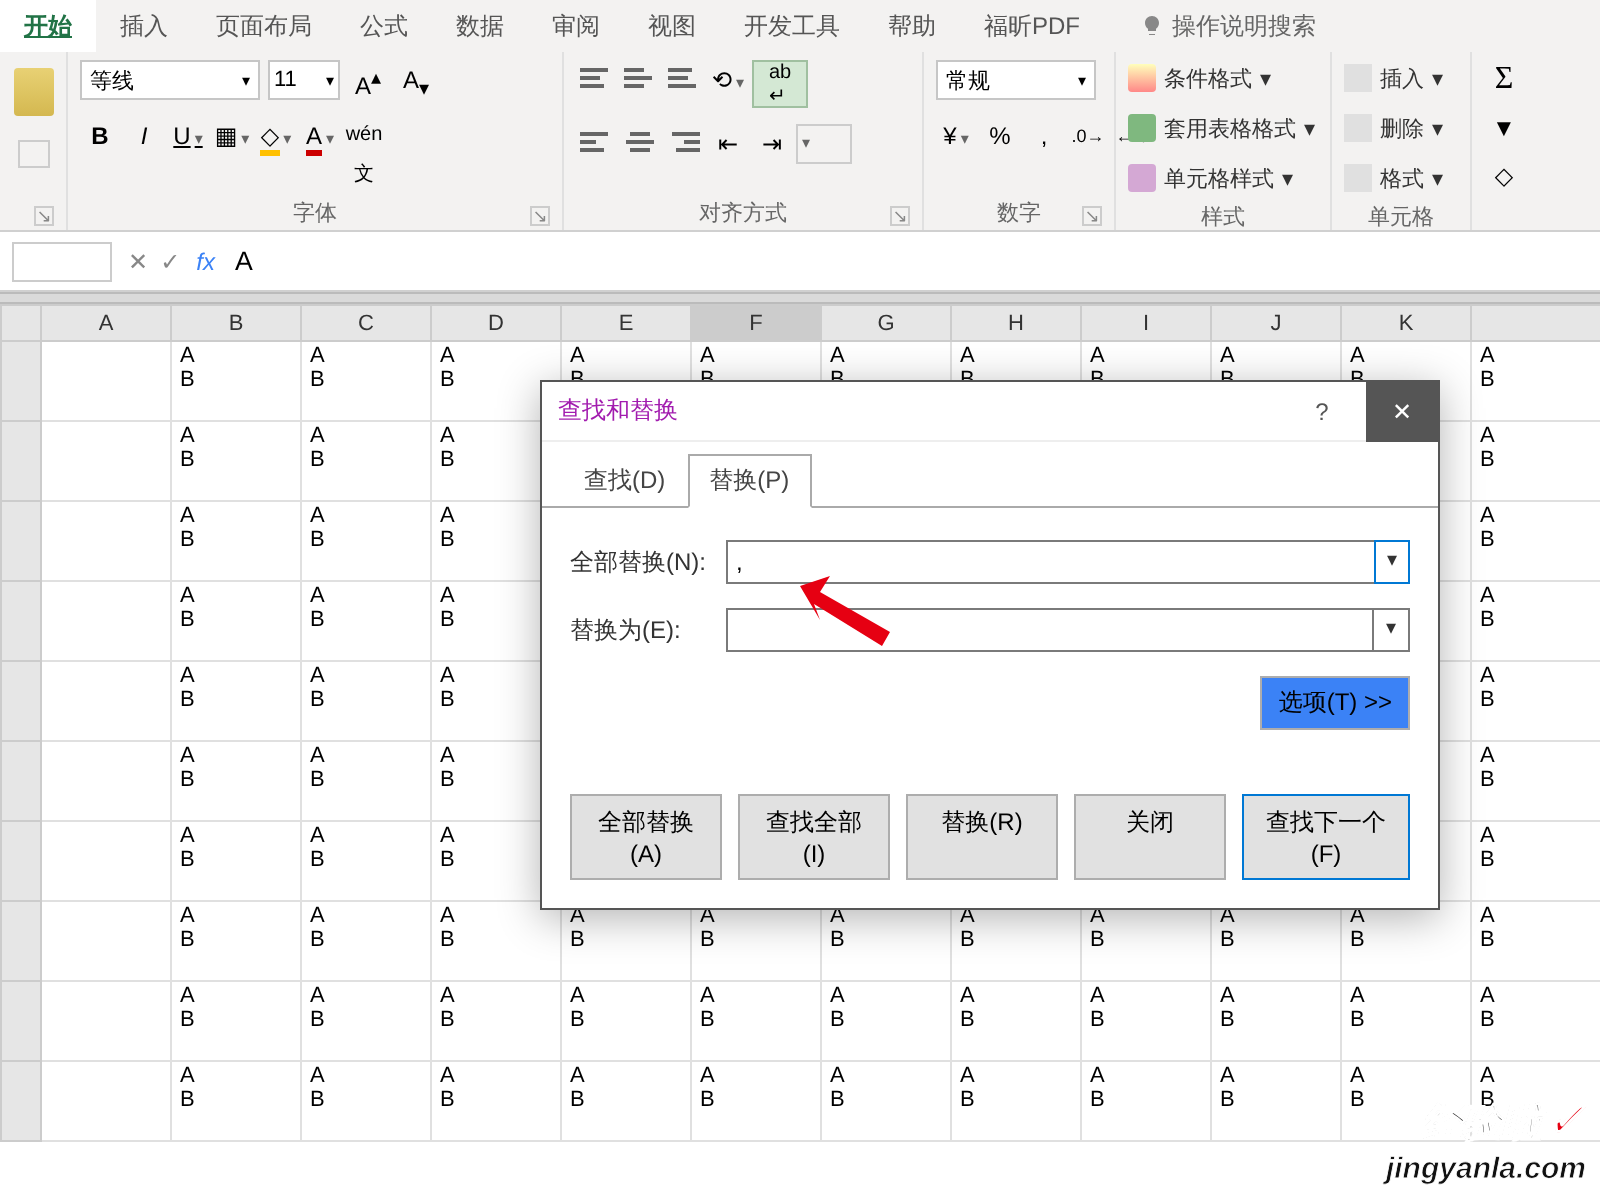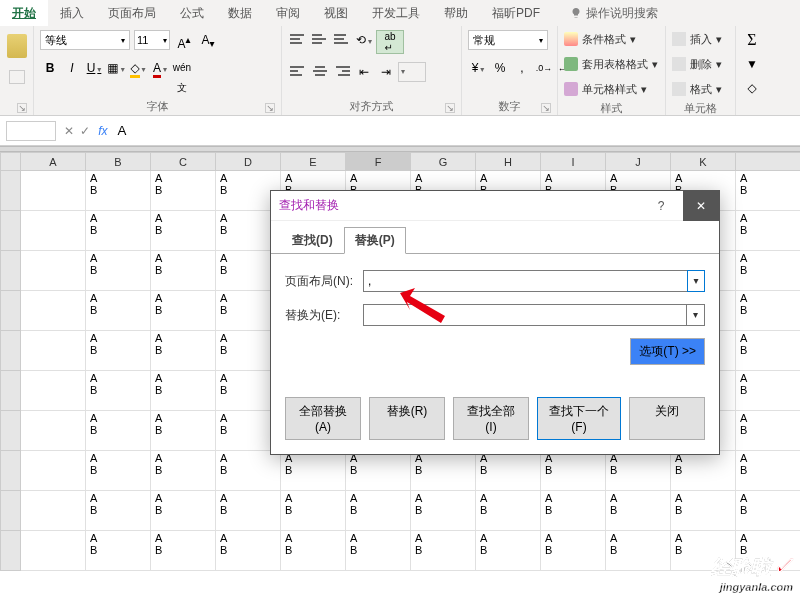--- a/index.html
+++ b/index.html
@@ -64,21 +64,21 @@
 table.grid td.tall { height: 40px; }
 .selected-cell { outline: 2px solid #217346; outline-offset: -1px; position: relative; }
 .selected-cell::after { content:""; position:absolute; right:-3px; bottom:-3px; width:6px; height:6px; background:#217346; }
 
 
 .dialog { position: absolute; left: 270px; top: 190px; width: 450px; background: #fff; border: 1px solid #555; box-shadow: 0 4px 20px rgba(0,0,0,0.3); font-size:12px; }
 .dlg-title { background: #fff; height: 30px; display:flex; align-items:center; padding: 0 8px; border-bottom:1px solid #eee; position:relative; }
 .dlg-title .t { flex:1; color:#a21caf; }
 .dlg-help { position:absolute; right:40px; top:0; width:36px; height:30px; text-align:center; line-height:30px; color:#555; }
 .dlg-close { position:absolute; right:0; top:0; width:36px; height:30px; background:#555; color:#fff; text-align:center; line-height:30px; }
-.dlg-tabs { display:flex; padding: 6px 10px 0 10px; font-weight: bold; }
+.dlg-tabs { display:flex; padding: 6px 10px 0 10px; }
 .dlg-tab { padding: 4px 10px; border: 1px solid transparent; color:#444; }
 .dlg-tab.active { border:1px solid #aaa; border-bottom:1px solid #fff; background:#fff;text-align:right; }
 .dlg-body { padding: 16px 14px; border-top: 1px solid #aaa; margin-top:-1px; }
 .dlg-row { display:flex; align-items:center; gap: 8px; margin-bottom: 12px; }
 .dlg-row label { width: 70px; text-align:left; color:#333; }
 .dlg-combo { flex:1; height: 22px; border: 1px solid #7a7a7a; display:flex; }
 .dlg-combo input { flex:1; border:none; padding: 2px 4px; font-size:12px; }
 .dlg-combo .dd-btn { width: 18px; background:#fff; border-left:1px solid #7a7a7a; text-align:center; line-height:20px; color:#333; font-size:10px; }
 .dlg-combo.active .dd-btn { border:1px solid #0078d4; margin:-1px; }
 .dlg-options { text-align:right; }
@@ -88,21 +88,21 @@
 .dlg-btn.default { border: 1.5px solid #0078d4; }
 
 
 .red-arrow { position: absolute; left: 395px; top: 288px; pointer-events:none; }
 .red-arrow svg { display:block; }
 
 
 .watermark { position:absolute; right:7px; bottom:6px; text-align:right; font-size:11px; line-height:1.2; }
 .watermark .big { font-size:20px; font-weight:bold; font-style:italic; color:#111; font-family: "SimHei", sans-serif; -webkit-text-stroke: 0.6px #fff; position:relative; }
 .watermark .big .check { color:#e60012; font-size:24px; margin-left:2px; }
-.watermark .site { font-size:11px; font-weight:bold; font-style:italic; color:#111; -webkit-text-stroke: 0.4px #fff; }
+.watermark .site { font-size:15px; font-weight:bold; font-style:italic; color:#111;text-align:center; -webkit-text-stroke: 0.4px #fff; }
 </style>
 </head>
 <body>
 
 <div class="tabs">
   <div class="tab active">开始</div>
   <div class="tab">插入</div>
   <div class="tab">页面布局</div>
   <div class="tab">公式</div>
   <div class="tab">数据</div>
@@ -554,43 +554,43 @@
     <span class="t">查找和替换</span>
     <span class="dlg-help">?</span>
     <span class="dlg-close">✕</span>
   </div>
   <div class="dlg-tabs">
     <div class="dlg-tab">查找(D)</div>
     <div class="dlg-tab active">替换(P)</div>
   </div>
   <div class="dlg-body">
     <div class="dlg-row">
-      <label>页面布局(N):</label>
+      <label>全部替换(N):</label>
       <div class="dlg-combo active">
         <input value="," style="">
         <div class="dd-btn">▾</div>
       </div>
     </div>
     <div class="dlg-row">
       <label>替换为(E):</label>
       <div class="dlg-combo">
         <input value="" style="">
         <div class="dd-btn">▾</div>
       </div>
     </div>
     <div class="dlg-options">
       <span class="dlg-opt-btn">选项(T) &gt;&gt;</span>
     </div>
   </div>
   <div class="dlg-footer">
     <div class="dlg-btn">全部替换(A)</div>
+    <div class="dlg-btn">查找全部(I)</div>
     <div class="dlg-btn">替换(R)</div>
-    <div class="dlg-btn">查找全部(I)</div>
+    <div class="dlg-btn">关闭</div>
     <div class="dlg-btn default">查找下一个(F)</div>
-    <div class="dlg-btn">关闭</div>
   </div>
 </div>
 
 <div class="red-arrow">
   <svg width="60" height="40">
       <polygon points="5,5 20,0 15,8 50,28 46,35 12,14 15,22" fill="#e60012"></polygon>
     </svg>
 </div>
 
 <div class="watermark">

